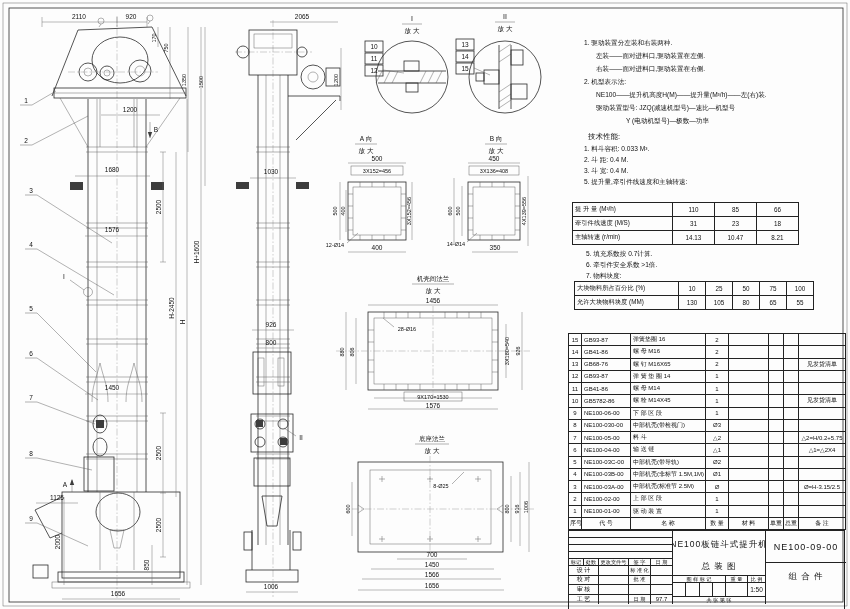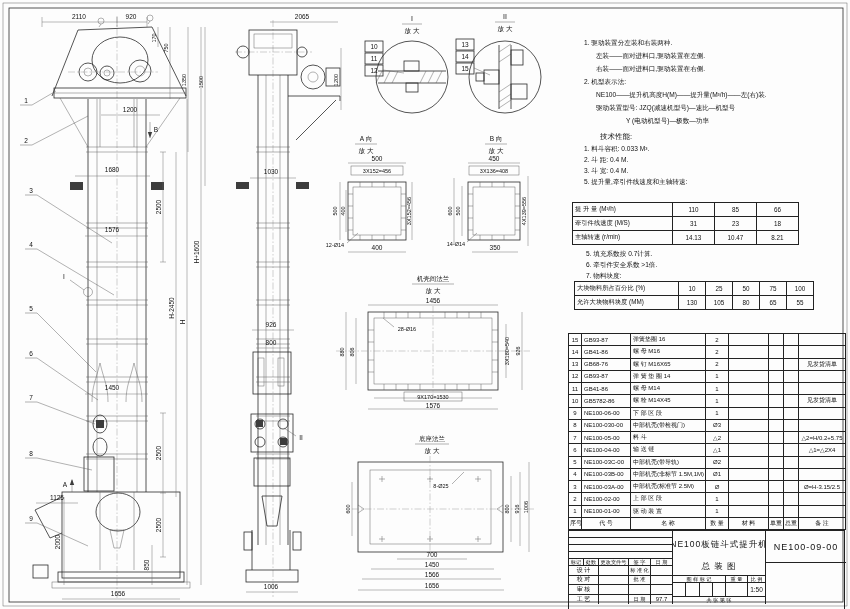--- a/index.html
+++ b/index.html
@@ -14,21 +14,21 @@
   svg text{font-family:"Liberation Sans",sans-serif;font-size:6.5px;fill:#111;text-anchor:middle;}
   svg text.ts{font-size:5.5px;}
   svg text.tt{font-size:7px;}
   .abs{position:absolute;box-sizing:border-box;}
   
   .notes{left:566px;top:36px;width:282px;font-size:6.6px;line-height:13px;}
   .notes .hd{font-size:7.5px;margin-left:34px;margin-bottom:1px;}
   .notes .i0{margin-left:18px;}
   .notes .i1{margin-left:30px;}
   .notes .i2{margin-left:60px;}
-  .notes .hd2{font-size:7.5px;margin-left:34px;margin-top:3px;}
+  .notes .hd2{font-size:7.5px;margin-left:22px;margin-top:3px;}
   .notes .tl{margin-left:18px;line-height:11px;}
   
   table.dt{border-collapse:collapse;table-layout:fixed;}
   table.dt td{border:1px solid #222;font-size:6.3px;padding:0 2px;text-align:center;
               height:13px;overflow:hidden;white-space:nowrap;}
   table.dt td:first-child{text-align:left;}
   .n2{left:586px;top:249px;font-size:6.6px;line-height:10.8px;}
   
   table.bom{border-collapse:collapse;table-layout:fixed;width:277px;height:197px;}
   table.bom td{border:1px solid #222;font-size:6px;padding:0 1px;text-align:center;
@@ -601,15 +601,16 @@
   <div class="cell" style="left:179px;top:45px;width:18px;height:7px;">比 例</div>
   <div class="cell" style="left:104px;top:52px;width:13.25px;height:14px;"></div>
   <div class="cell" style="left:117.25px;top:52px;width:13.25px;height:14px;"></div>
   <div class="cell" style="left:130.5px;top:52px;width:13.25px;height:14px;"></div>
   <div class="cell" style="left:143.75px;top:52px;width:13.25px;height:14px;"></div>
   <div class="cell" style="left:157px;top:52px;width:22px;height:14px;"></div>
   <div class="cell" style="left:179px;top:52px;width:18px;height:14px;font-size:6.5px;">1:50</div>
   <div class="cell" style="left:104px;top:66px;width:93px;height:7px;border-bottom:none;">共   张  第   张</div>
 
   <div class="cell num" style="left:197px;top:0;width:80px;height:32px;border-right:none;">NE100-09-00</div>
+  <div class="cell big" style="left:197px;top:32px;width:80px;height:41px;border-right:none;border-bottom:none;align-items:flex-start;padding-top:8px;">组 合 件</div>
 </div>
 
 </div>
 
 </body></html>

